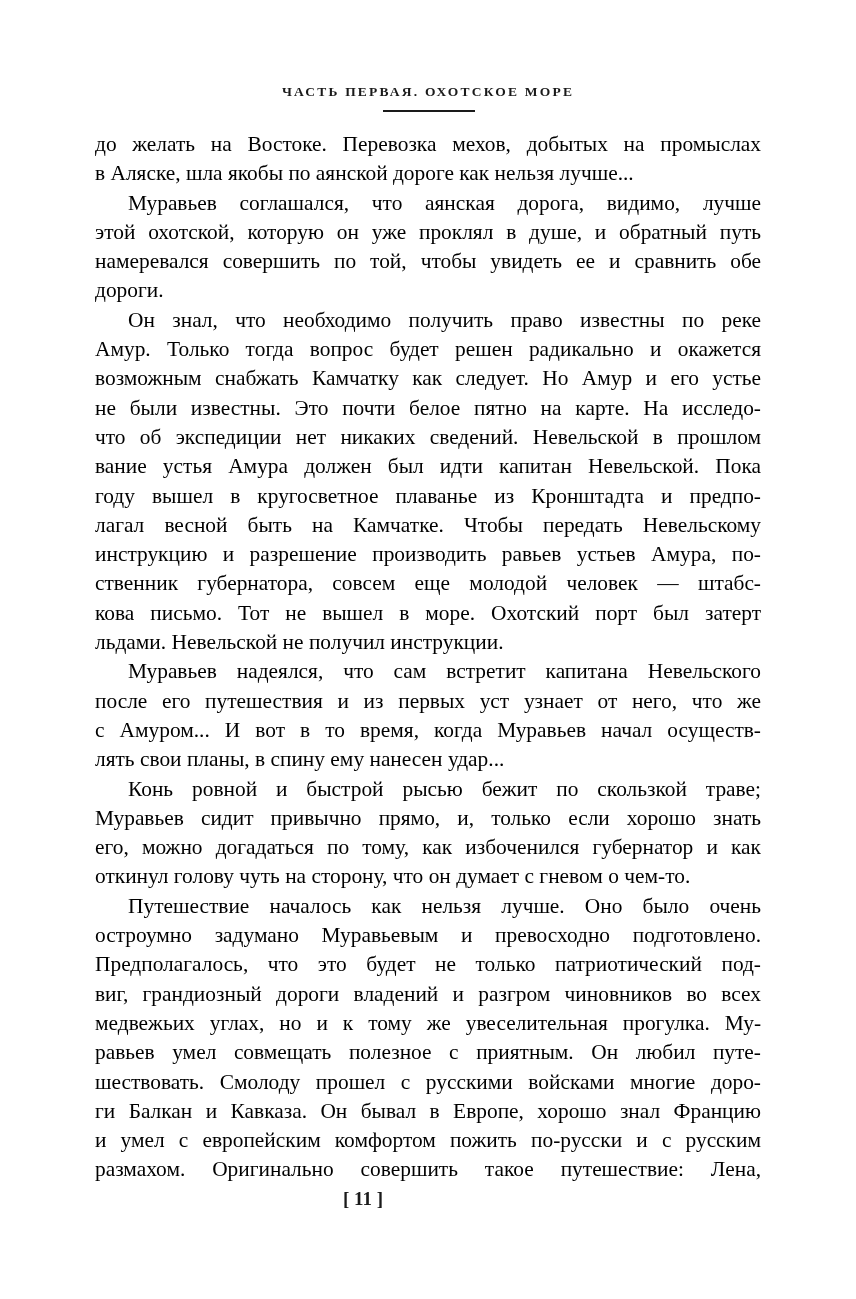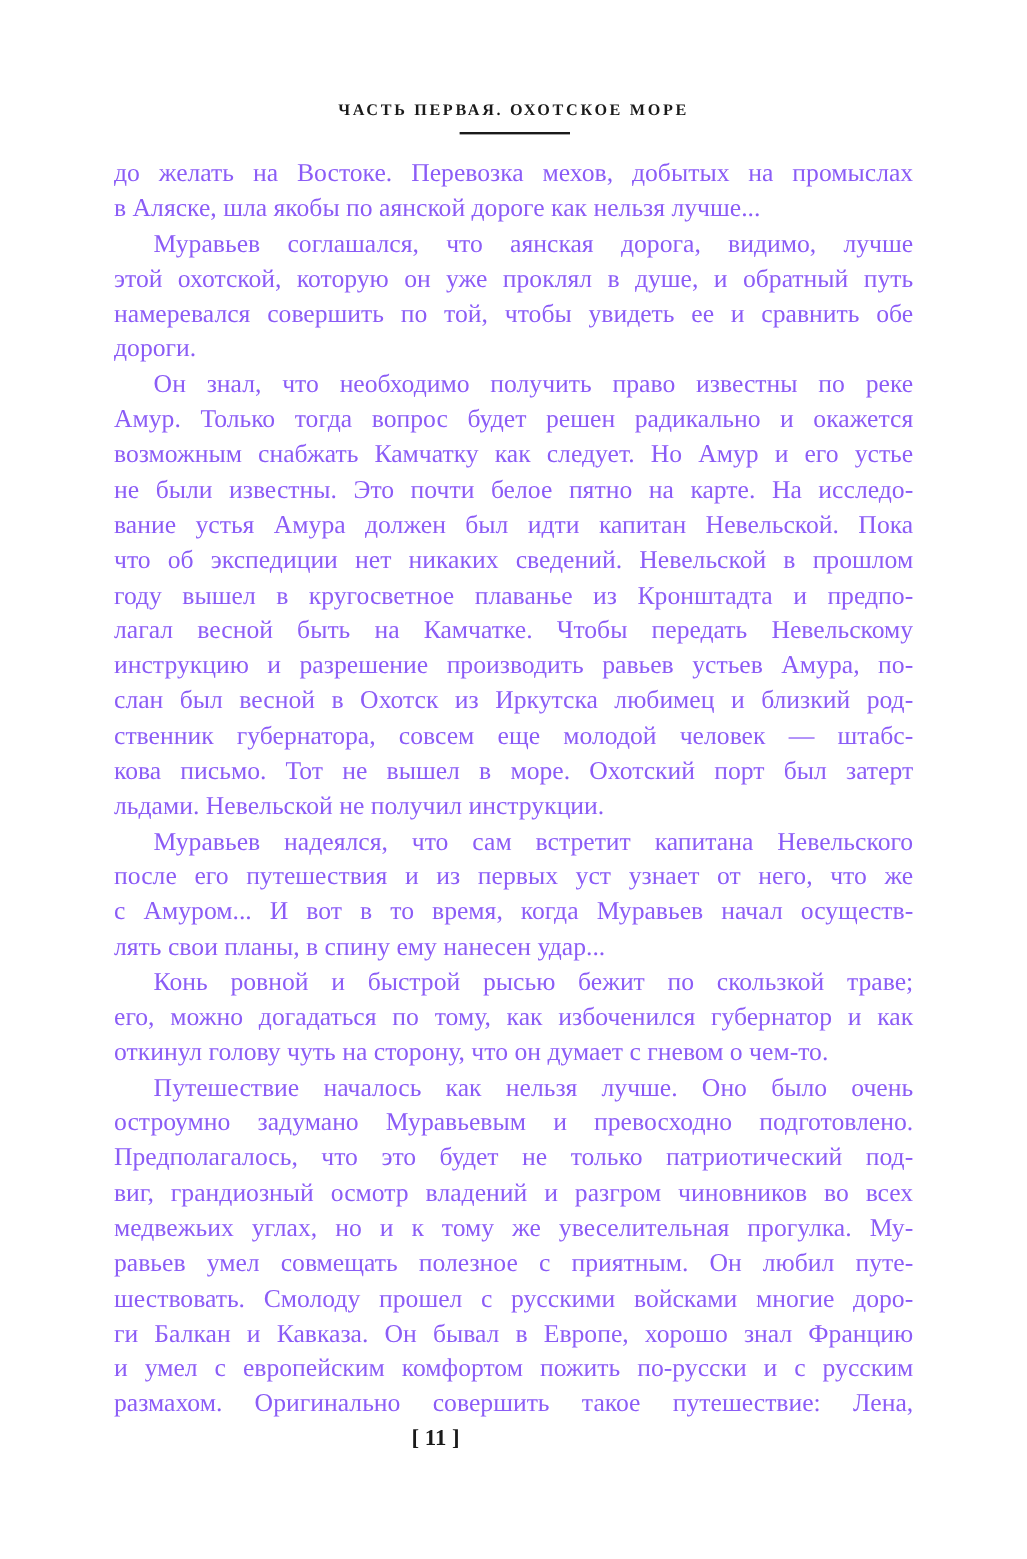--- a/index.html
+++ b/index.html
@@ -11,21 +11,21 @@
   }
   .running-head {
     position: absolute; top: 84px; left: 0; width: 856px; text-align: center;
     font-size: 13.5px; font-weight: bold; letter-spacing: 2.2px; color: #1a1a1a;
   }
   .head-rule {
     position: absolute; top: 110px; left: 383px; width: 92px; height: 2px; background: #1a1a1a;
   }
   .body-text {
     position: absolute; left: 95px; top: 130px; width: 666px;
-    font-size: 21.4px; line-height: 29.3px; color: #8b5cf6;
+    font-size: 21.4px; line-height: 29.3px; color: #000000;
   }
   .line {
     display: block; white-space: nowrap; text-align: justify; text-align-last: justify; height: 29.3px;
   }
   .line.last { text-align-last: left; }
   .line.indent { padding-left: 33px; }
   .folio {
     position: absolute; top: 1188px; left: 0; width: 726px; text-align: center;
     font-size: 19px; font-weight: bold; color: #1a1a1a;
   }
@@ -46,46 +46,46 @@
         <span class="line indent">Муравьев соглашался, что аянская дорога, видимо, лучше</span>
         <span class="line">этой охотской, которую он уже проклял в душе, и обратный путь</span>
         <span class="line">намеревался совершить по той, чтобы увидеть ее и сравнить обе</span>
         <span class="line last">дороги.</span>
       </div>
       <div>
         <span class="line indent">Он знал, что необходимо получить право известны по реке</span>
         <span class="line">Амур. Только тогда вопрос будет решен радикально и окажется</span>
         <span class="line">возможным снабжать Камчатку как следует. Но Амур и его устье</span>
         <span class="line">не были известны. Это почти белое пятно на карте. На исследо-</span>
+        <span class="line">что об экспедиции нет никаких сведений. Невельской в прошлом</span>
         <span class="line">вание устья Амура должен был идти капитан Невельской. Пока</span>
-        <span class="line">что об экспедиции нет никаких сведений. Невельской в прошлом</span>
         <span class="line">году вышел в кругосветное плаванье из Кронштадта и предпо-</span>
         <span class="line">лагал весной быть на Камчатке. Чтобы передать Невельскому</span>
         <span class="line">инструкцию и разрешение производить равьев устьев Амура, по-</span>
-        <span class="line">слан был весной в Охотск из Иркутска любимец и близкий род-</span>
         <span class="line">ственник губернатора, совсем еще молодой человек — штабс-</span>
         <span class="line">кова письмо. Тот не вышел в море. Охотский порт был затерт</span>
         <span class="line last">льдами. Невельской не получил инструкции.</span>
       </div>
       <div>
         <span class="line indent">Муравьев надеялся, что сам встретит капитана Невельского</span>
         <span class="line">после его путешествия и из первых уст узнает от него, что же</span>
         <span class="line">с Амуром... И вот в то время, когда Муравьев начал осуществ-</span>
         <span class="line last">лять свои планы, в спину ему нанесен удар...</span>
       </div>
       <div>
         <span class="line indent">Конь ровной и быстрой рысью бежит по скользкой траве;</span>
+        <span class="line">Муравьев сидит привычно прямо, и, только если хорошо знать</span>
         <span class="line">его, можно догадаться по тому, как избоченился губернатор и как</span>
         <span class="line last">откинул голову чуть на сторону, что он думает с гневом о чем-то.</span>
       </div>
       <div>
         <span class="line indent">Путешествие началось как нельзя лучше. Оно было очень</span>
         <span class="line">остроумно задумано Муравьевым и превосходно подготовлено.</span>
         <span class="line">Предполагалось, что это будет не только патриотический под-</span>
-        <span class="line">виг, грандиозный осмотр владений и разгром чиновников во всех</span>
+        <span class="line">виг, грандиозный дороги владений и разгром чиновников во всех</span>
         <span class="line">медвежьих углах, но и к тому же увеселительная прогулка. Му-</span>
         <span class="line">равьев умел совмещать полезное с приятным. Он любил путе-</span>
         <span class="line">шествовать. Смолоду прошел с русскими войсками многие доро-</span>
         <span class="line">ги Балкан и Кавказа. Он бывал в Европе, хорошо знал Францию</span>
         <span class="line">и умел с европейским комфортом пожить по-русски и с русским</span>
         <span class="line">размахом. Оригинально совершить такое путешествие: Лена,</span>
       </div>
     </div>
 
   <div class="folio">[ 11 ]</div>

